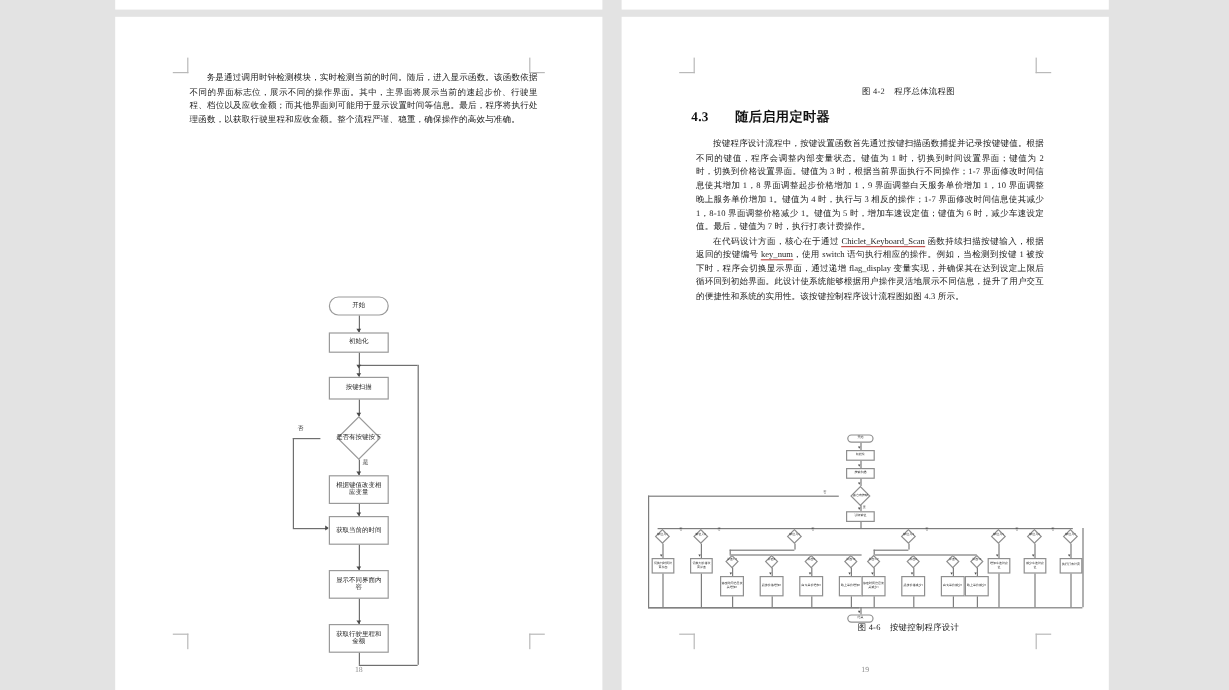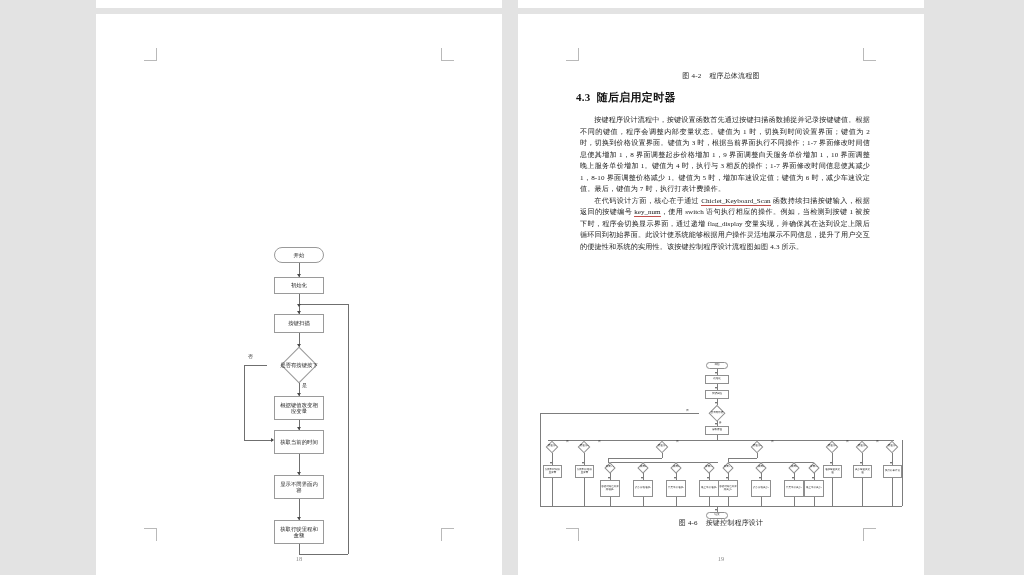--- a/index.html
+++ b/index.html
@@ -39,27 +39,27 @@
     font-size:7.1px;line-height:11.55px;color:#1b1b1b;
     text-align:justify;text-justify:inter-ideograph;
     letter-spacing:.15px;
   }
   .textcol p{margin:0;text-indent:2em;}
   .mono{font-family:"Liberation Serif","DejaVu Serif",serif;letter-spacing:0;}
   .sp-err{border-bottom:1px solid #c0504d;}
 
   .caption{
     position:absolute;left:0;width:406px;text-align:center;
-    font-size:7px;color:#1b1b1b;letter-spacing:.2px;
+    font-size:7px;color:#1b1b1b;letter-spacing:.2px;padding-left:36px;
   }
   .heading{
     position:absolute;left:58px;font-size:11px;font-weight:bold;color:#111;
     font-family:"Liberation Sans","DejaVu Sans",sans-serif;letter-spacing:.3px;
   }
-  .heading .num{font-family:"Liberation Serif",serif;font-weight:bold;margin-right:6px;}
+  .heading .num{font-family:"Liberation Serif",serif;font-weight:bold;margin-right:22px;}
   .pagenum{
     position:absolute;left:0;width:406px;text-align:center;
     font-size:6.5px;color:#8d8d8d;
   }
 
   
   .flow{position:absolute;}
   .node{
     position:absolute;box-sizing:border-box;
     border:1px solid #9a9a9a;background:#fff;color:#222;
@@ -114,20 +114,21 @@
     <div class="crop bl" style="left:48px;top:514px">
         <i class="h"></i>
         <i class="v"></i>
       </div>
     <div class="crop br" style="left:345px;top:514px">
         <i class="h"></i>
         <i class="v"></i>
       </div>
 
     <div class="textcol" style="top:46px">
+      <p>务是通过调用时钟检测模块，实时检测当前的时间。随后，进入显示函数。该函数依据不同的界面标志位，展示不同的操作界面。其中，主界面将展示当前的速起步价、行驶里程、档位以及应收金额；而其他界面则可能用于显示设置时间等信息。最后，程序将执行处理函数，以获取行驶里程和应收金额。整个流程严谨、稳重，确保操作的高效与准确。</p>
     </div>
 
     <div class="flow" id="flow-main">
       <div class="node term" style="left:178px;top:0;width:50px;height:16px">开始</div>
       <div class="ln v" style="left:203px;top:16px;height:14px"></div>
       <div class="arw d" style="left:200.5px;top:27px"></div>
 
       <div class="node" style="left:178px;top:30px;width:50px;height:17px">初始化</div>
       <div class="ln v" style="left:203px;top:47px;height:20px"></div>
       <div class="arw d" style="left:200.5px;top:64px"></div>

